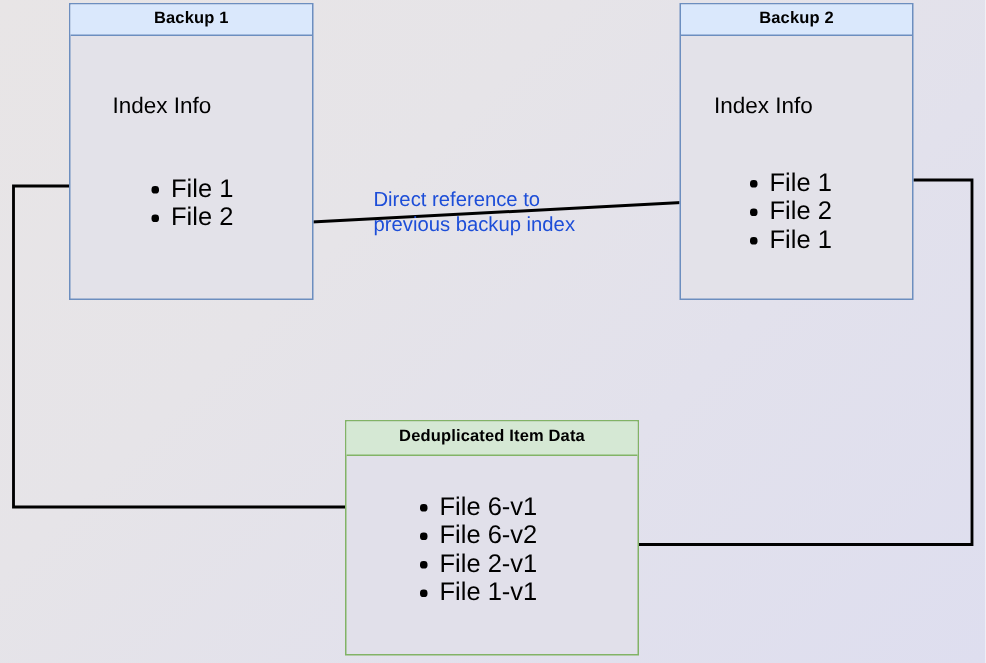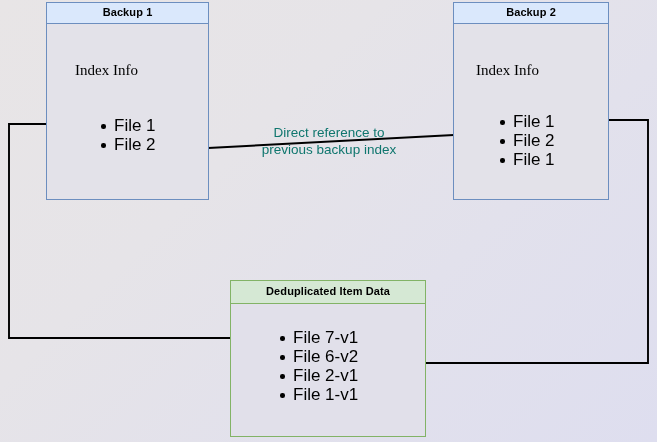--- a/index.html
+++ b/index.html
@@ -64,21 +64,20 @@
     background: #d5e8d4;
     border-bottom: 1.6px solid #82b366;
     padding: 5px 0 6px 0;
   }
 
   .index-label {
     position: absolute;
     font-size: 15px;
     color: #000;
     white-space: nowrap;
-    font-family: Liberation Serif, serif;
   }
 
   ul.file-list {
     position: absolute;
     list-style: none;
     margin: 0;
     padding: 0;
   }
   ul.file-list li {
     position: relative;
@@ -96,22 +95,21 @@
     width: 4.5px;
     height: 4.5px;
     border-radius: 50%;
     background: #000;
   }
 
   .mid-label {
     position: absolute;
     font-size: 13.5px;
     line-height: 17px;
-    color: #0f766e;
-    text-align: center;
+    color: #1d4ed8;
     white-space: nowrap;
   }
 
   #edges {
     position: absolute;
     left: 0; top: 0;
     width: 657px;
     height: 442px;
     pointer-events: none;
   }
@@ -155,21 +153,21 @@
         <li>File 2</li>
         <li>File 1</li>
       </ul>
     </div>
   </div>
 
   <div class="box green" style="left:230px; top:280px; width:196px; height:157px;">
     <div class="box-header">Deduplicated Item Data</div>
     <div class="box-body" style="height:calc(100% - 25px);">
       <ul class="file-list" style="left:46px; top:24px;">
-        <li>File 7-v1</li>
+        <li>File 6-v1</li>
         <li>File 6-v2</li>
         <li>File 2-v1</li>
         <li>File 1-v1</li>
       </ul>
     </div>
   </div>
 
   <div class="mid-label" style="left:249px; top:124px; width:160px;">
     <div>Direct reference to</div>
     <div>previous backup index</div>

